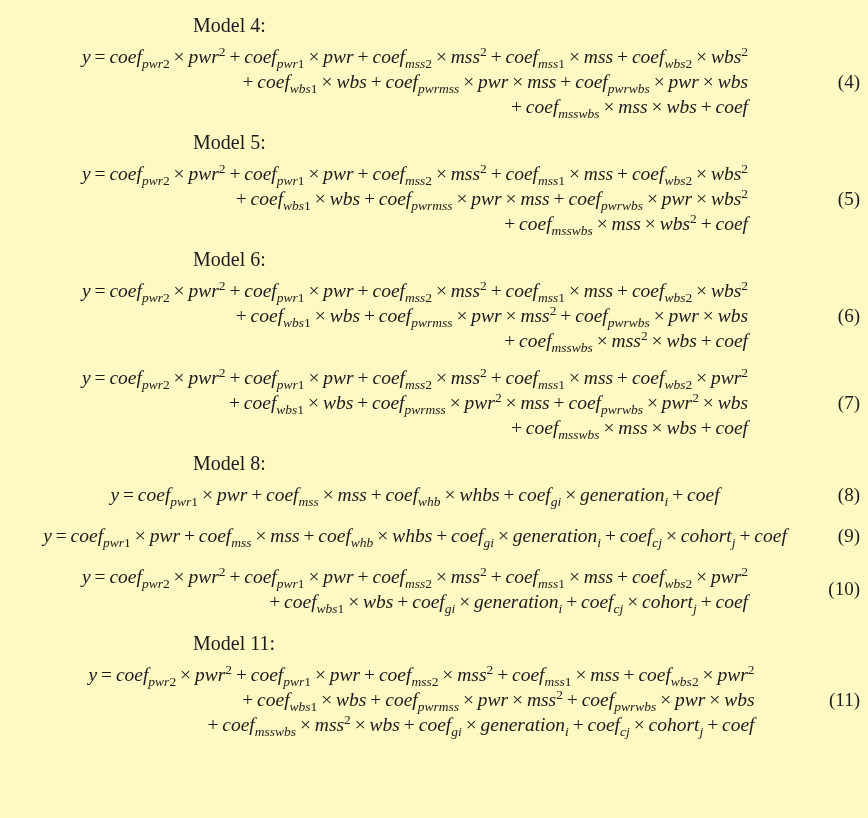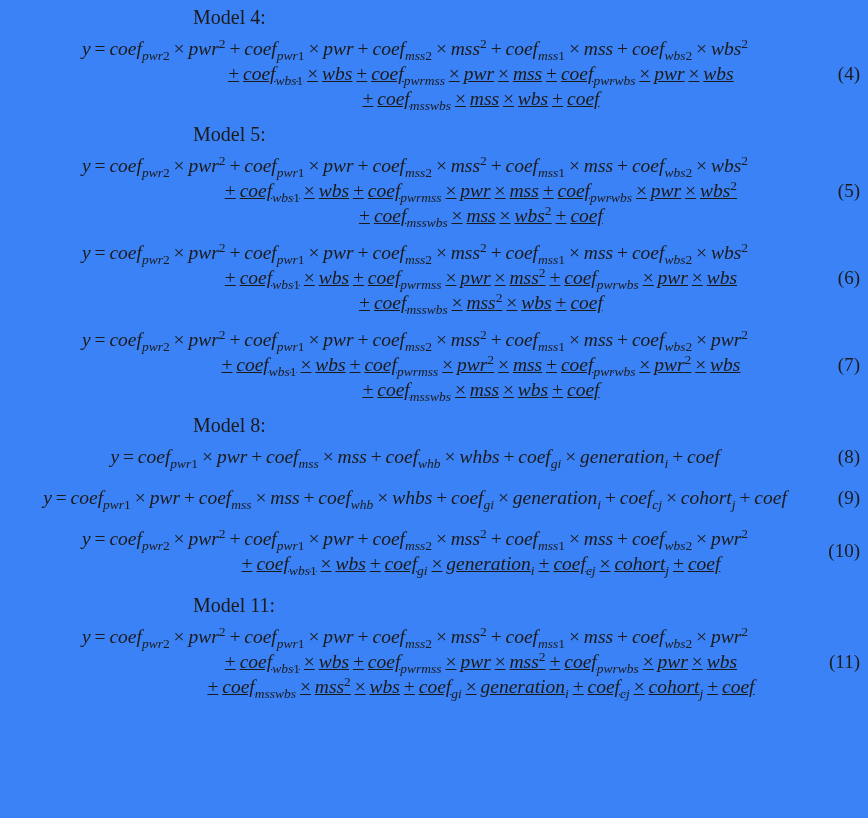--- a/index.html
+++ b/index.html
@@ -4,24 +4,24 @@
 <style>
   html, body {
     margin: 0;
     padding: 0;
     background: #ffffff;
   }
   .page {
     position: relative;
     width: 868px;
     height: 818px;
-    background: #3b82f6;
+    background: #fef9c3;
     color: #1b1b1b;
     font-family: "Liberation Serif", serif;
-    padding-top: 6px;
+    padding-top: 14px;
     box-sizing: border-box;
     overflow: hidden;
   }
   .model-section {
     margin-bottom: 12px;
   }
   .model-section.lines1 { margin-bottom: 16px; }
   .model-section.lines2 { margin-bottom: 18px; }
   .model-section:last-child { margin-bottom: 18px; }
   .model-heading {
@@ -34,31 +34,30 @@
   .eq-row {
     position: relative;
     width: 868px;
   }
   .eq-area {
     width: 830px;
     text-align: center;
   }
   .eq-block {
     display: inline-block;
-    text-align: center;
+    text-align: right;
   }
   .eq-line {
     font-size: 19.5px;
     line-height: 25px;
     font-style: italic;
     white-space: nowrap;
   }
   .eq-line.cont {
     padding-left: 128px;
-    text-decoration: underline;
   }
   .eq-num {
     position: absolute;
     right: 8px;
     top: 50%;
     transform: translateY(-50%);
     font-style: normal;
     font-size: 19px;
     line-height: 22px;
   }
@@ -94,20 +93,21 @@
     <h3 class="model-heading">Model 5:</h3>
     <div class="eq-row">
       <div class="eq-area">
         <div class="eq-block"><div class="eq-line"><span class="vr">y</span><span class="op">=</span><span class="vr">coef</span><sub><span class="vr">pwr</span><span class="dg">2</span></sub><span class="op">×</span><span class="vr">pwr</span><sup><span class="dg">2</span></sup><span class="op">+</span><span class="vr">coef</span><sub><span class="vr">pwr</span><span class="dg">1</span></sub><span class="op">×</span><span class="vr">pwr</span><span class="op">+</span><span class="vr">coef</span><sub><span class="vr">mss</span><span class="dg">2</span></sub><span class="op">×</span><span class="vr">mss</span><sup><span class="dg">2</span></sup><span class="op">+</span><span class="vr">coef</span><sub><span class="vr">mss</span><span class="dg">1</span></sub><span class="op">×</span><span class="vr">mss</span><span class="op">+</span><span class="vr">coef</span><sub><span class="vr">wbs</span><span class="dg">2</span></sub><span class="op">×</span><span class="vr">wbs</span><sup><span class="dg">2</span></sup></div><div class="eq-line cont"><span class="op">+</span><span class="vr">coef</span><sub><span class="vr">wbs</span><span class="dg">1</span></sub><span class="op">×</span><span class="vr">wbs</span><span class="op">+</span><span class="vr">coef</span><sub><span class="vr">pwrmss</span></sub><span class="op">×</span><span class="vr">pwr</span><span class="op">×</span><span class="vr">mss</span><span class="op">+</span><span class="vr">coef</span><sub><span class="vr">pwrwbs</span></sub><span class="op">×</span><span class="vr">pwr</span><span class="op">×</span><span class="vr">wbs</span><sup><span class="dg">2</span></sup></div><div class="eq-line cont"><span class="op">+</span><span class="vr">coef</span><sub><span class="vr">msswbs</span></sub><span class="op">×</span><span class="vr">mss</span><span class="op">×</span><span class="vr">wbs</span><sup><span class="dg">2</span></sup><span class="op">+</span><span class="vr">coef</span></div></div>
       </div>
       <span class="eq-num">(5)</span>
     </div>
   </section>
 
   <section class="model-section lines3">
+    <h3 class="model-heading">Model 6:</h3>
     <div class="eq-row">
       <div class="eq-area">
         <div class="eq-block"><div class="eq-line"><span class="vr">y</span><span class="op">=</span><span class="vr">coef</span><sub><span class="vr">pwr</span><span class="dg">2</span></sub><span class="op">×</span><span class="vr">pwr</span><sup><span class="dg">2</span></sup><span class="op">+</span><span class="vr">coef</span><sub><span class="vr">pwr</span><span class="dg">1</span></sub><span class="op">×</span><span class="vr">pwr</span><span class="op">+</span><span class="vr">coef</span><sub><span class="vr">mss</span><span class="dg">2</span></sub><span class="op">×</span><span class="vr">mss</span><sup><span class="dg">2</span></sup><span class="op">+</span><span class="vr">coef</span><sub><span class="vr">mss</span><span class="dg">1</span></sub><span class="op">×</span><span class="vr">mss</span><span class="op">+</span><span class="vr">coef</span><sub><span class="vr">wbs</span><span class="dg">2</span></sub><span class="op">×</span><span class="vr">wbs</span><sup><span class="dg">2</span></sup></div><div class="eq-line cont"><span class="op">+</span><span class="vr">coef</span><sub><span class="vr">wbs</span><span class="dg">1</span></sub><span class="op">×</span><span class="vr">wbs</span><span class="op">+</span><span class="vr">coef</span><sub><span class="vr">pwrmss</span></sub><span class="op">×</span><span class="vr">pwr</span><span class="op">×</span><span class="vr">mss</span><sup><span class="dg">2</span></sup><span class="op">+</span><span class="vr">coef</span><sub><span class="vr">pwrwbs</span></sub><span class="op">×</span><span class="vr">pwr</span><span class="op">×</span><span class="vr">wbs</span></div><div class="eq-line cont"><span class="op">+</span><span class="vr">coef</span><sub><span class="vr">msswbs</span></sub><span class="op">×</span><span class="vr">mss</span><sup><span class="dg">2</span></sup><span class="op">×</span><span class="vr">wbs</span><span class="op">+</span><span class="vr">coef</span></div></div>
       </div>
       <span class="eq-num">(6)</span>
     </div>
   </section>
 
   <section class="model-section lines3">
     <div class="eq-row">

